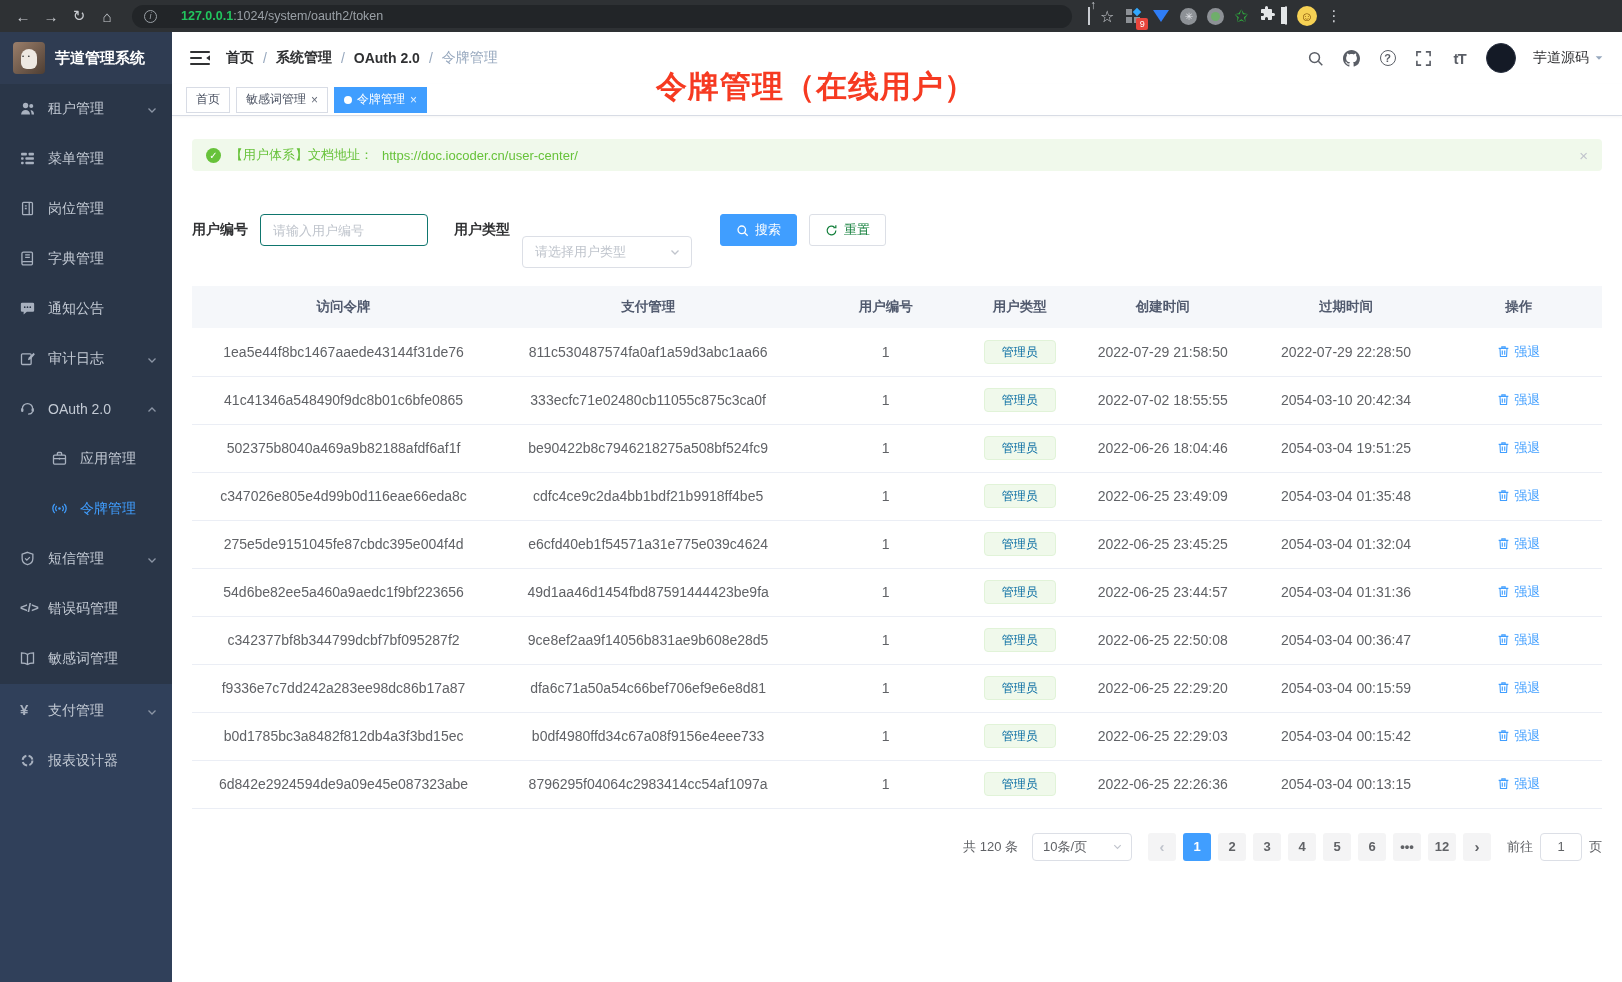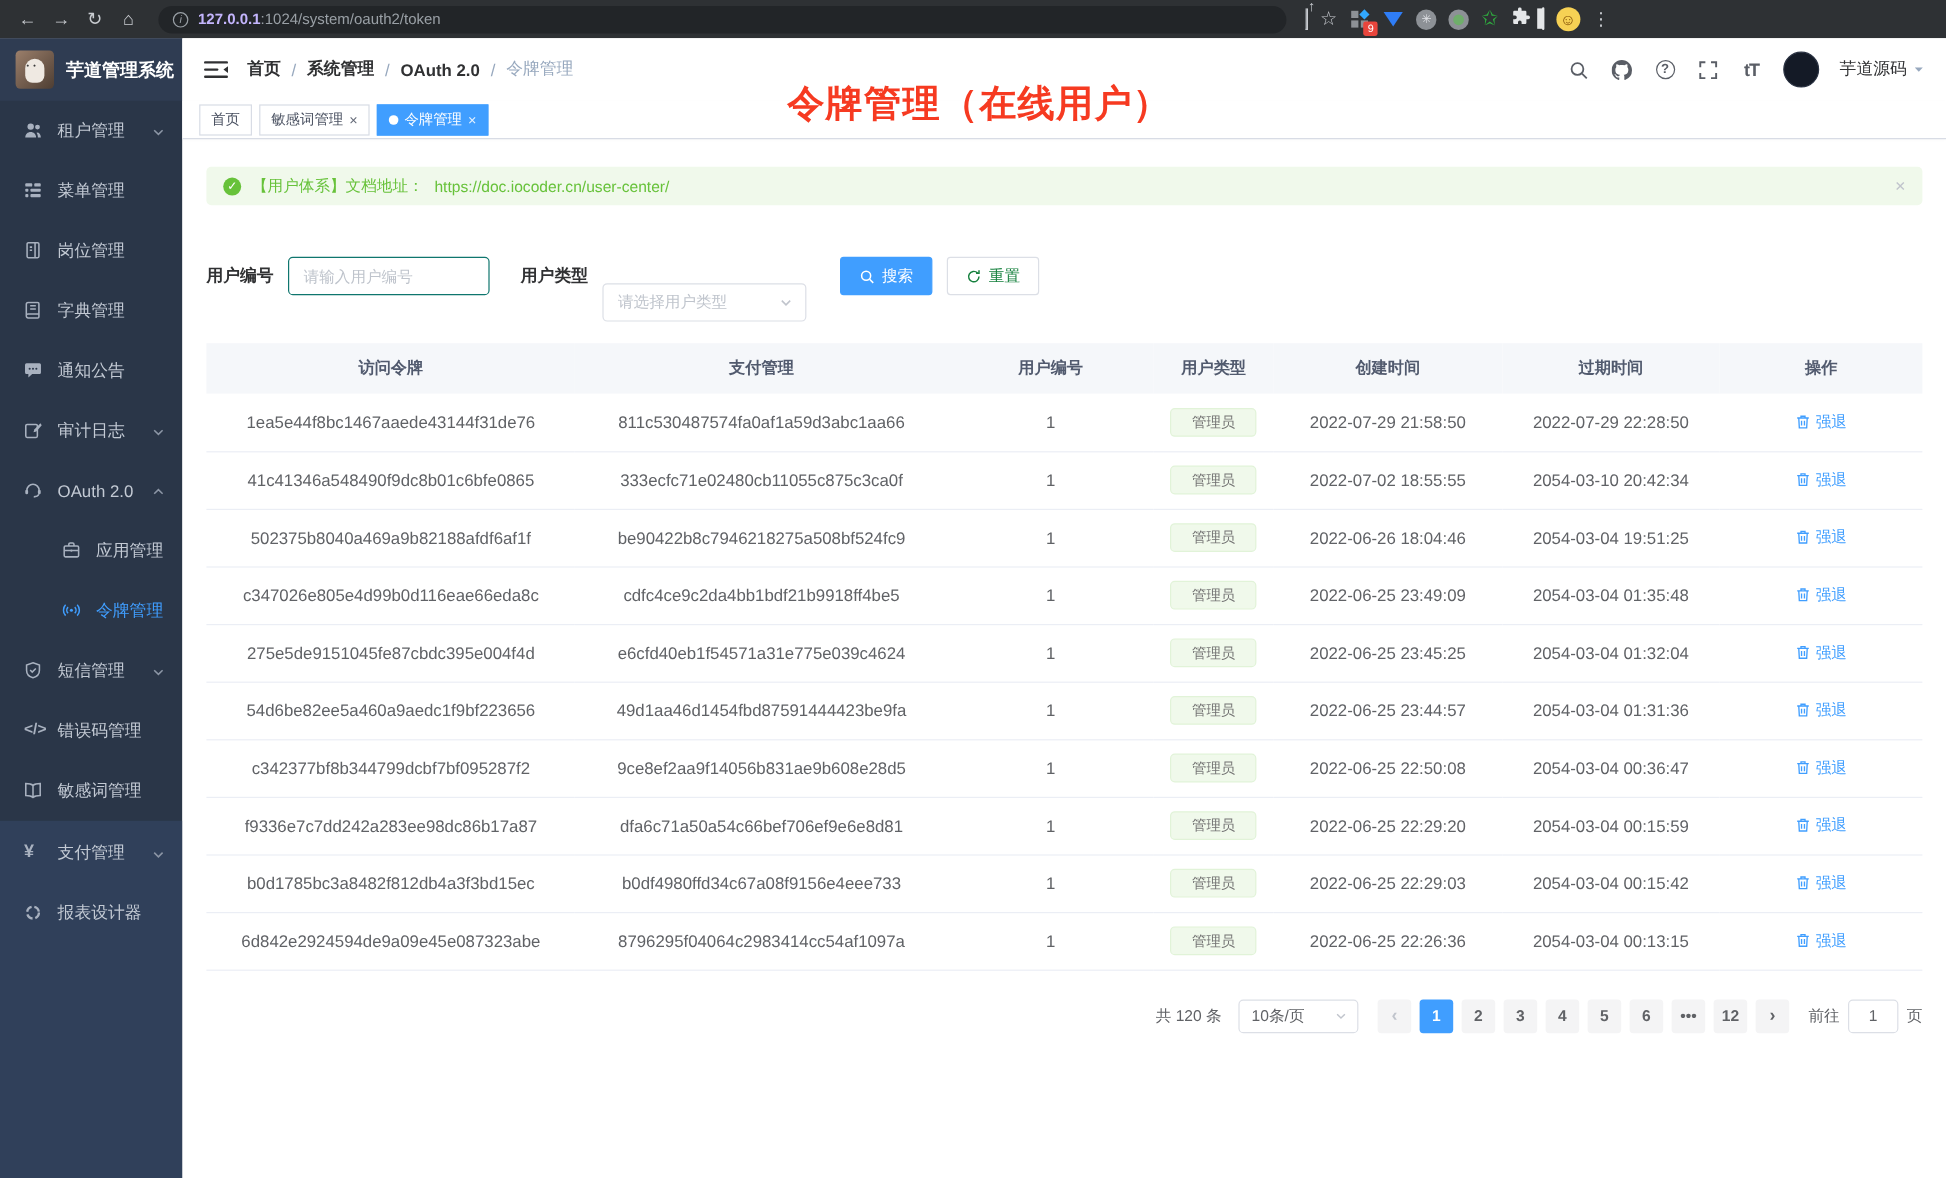--- a/index.html
+++ b/index.html
@@ -4,21 +4,21 @@
 <style>
   * { box-sizing: border-box; margin: 0; padding: 0; }
   html,body { width:1622px; height:982px; overflow:hidden; }
   body { font-family:"Liberation Sans","DejaVu Sans",sans-serif; background:#fff; position:relative; }
 
   
   .browser { height:32px; background:#2e3134; display:flex; align-items:center; padding:0 10px; gap:2px; }
   .b-btn { width:26px; height:26px; display:flex; align-items:center; justify-content:center; color:#c9ccd1; font-size:15px; border-radius:50%; }
   .urlbar { flex:1; max-width:940px; height:23px; background:#222528; border-radius:12px; margin:0 10px; display:flex; align-items:center; padding:0 12px; gap:8px; font-size:12.5px; }
   .url-info { width:13px; height:13px; border:1px solid #9aa0a6; border-radius:50%; color:#9aa0a6; font-size:9px; display:flex; align-items:center; justify-content:center; font-style:italic; }
-  .url-host { color:#c4b5fd; font-weight:700; }
+  .url-host { color:#22c55e; font-weight:700;margin-left:16px; }
   .url-rest { color:#9aa0a6; }
   .b-right { display:flex; align-items:center; gap:10px; margin-left:4px; }
   .share-ic { width:14px; height:16px; border:1.5px solid #c9ccd1; border-top:none; position:relative; margin-top:3px; }
   .share-ic:before { content:"↑"; position:absolute; top:-9px; left:1px; color:#c9ccd1; font-size:12px; }
   .star-ic { color:#c9ccd1; font-size:16px; }
   .ext { position:relative; width:18px; height:18px; display:flex; align-items:center; justify-content:center; }
   .ext-grid { width:14px; height:14px; display:grid; grid-template-columns:6px 6px; grid-gap:2px; }
   .ext-grid i { width:6px; height:6px; background:#8d9196; display:block; }
   .ext-grid i.blue { background:#31a8ff; transform:rotate(45deg); }
   .badge9 { position:absolute; right:-6px; bottom:-5px; background:#e8453c; color:#fff; font-size:9px; min-width:12px; height:12px; display:flex; align-items:center; justify-content:center; border-radius:2px; padding:0 2px; }
@@ -29,21 +29,21 @@
   .puzzle-ic, .panel-ic { color:#e4e6e8; }
   .panel-box { width:15px; height:13px; border:1.5px solid #e4e6e8; border-radius:2px; position:relative; }
   .panel-box:before { content:""; position:absolute; right:0; top:0; bottom:0; width:5px; background:#e4e6e8; }
   .avatar-emoji { width:20px; height:20px; border-radius:50%; background:#f6d154; color:#7c4a03; display:flex; align-items:center; justify-content:center; font-size:13px; }
   .dots { color:#c9ccd1; font-size:15px; letter-spacing:1px; }
 
   
   .app { display:flex; height:950px; }
 
   
-  .sidebar { width:152px; background:#2a3648; display:flex; flex-direction:column; color:#c3cad4; flex-shrink:0; }
+  .sidebar { width:172px; background:#2a3648; display:flex; flex-direction:column; color:#c3cad4; flex-shrink:0;border-radius:12px; }
   .logo { height:52px; background:#2f3c52; display:flex; align-items:center; padding-left:13px; gap:10px; color:#fff; font-size:15px; font-weight:700; flex-shrink:0; }
   .logo-img { width:32px; height:32px; border-radius:4px; background:linear-gradient(135deg,#9b7f6b,#4e3e33); position:relative; overflow:hidden; }
   .logo-img:before { content:""; position:absolute; left:8px; top:7px; width:16px; height:20px; background:#efe9e2; border-radius:8px 8px 6px 6px; }
   .logo-img:after { content:"• •"; position:absolute; left:9px; top:11px; font-size:6px; color:#3a3a3a; letter-spacing:1px; }
   .menu { flex-shrink:0; }
   .menu-item { height:50px; display:flex; align-items:center; padding:0 14px 0 20px; font-size:14px; gap:12px; cursor:pointer; }
   .menu-item .mi-icon { width:16px; height:16px; display:flex; color:#a8b1bf; flex-shrink:0; }
   .mi-icon svg { width:15px; height:15px; }
   .ticon { font-size:13px; font-weight:700; color:#a8b1bf; line-height:14px; }
   .menu-item .arrow { margin-left:auto; color:#8b95a5; width:12px; height:12px; }
@@ -89,21 +89,21 @@
   .f-select { width:170px; height:32px; border:1px solid #dcdfe6; border-radius:4px; padding:0 10px 0 12px; display:flex; align-items:center; justify-content:space-between; color:#bfc4cc; font-size:13px; cursor:pointer;margin-top:44px; }
   .f-select svg { width:12px; height:12px; color:#c0c4cc; }
   .btn { height:32px; border-radius:3px; display:inline-flex; align-items:center; gap:6px; font-size:13px; padding:0 15px; cursor:pointer; border:1px solid #dcdfe6; background:#fff; color:#15803d; font-family:inherit; }
   .btn svg { width:13px; height:13px; }
   .btn-primary { background:#409eff; border-color:#409eff; color:#fff; margin-left:28px; }
   .btn-default { margin-left:12px; }
 
   table { width:100%; border-collapse:collapse; margin-top:18px; }
   thead th { height:42px; background:#f5f7fa; color:#515a6e; font-size:13.5px; font-weight:700; text-align:center; }
   tbody td { height:48px; text-align:center; border-bottom:1px solid #ebeef5; font-size:14px; color:#606266; }
-  .tag-success { display:inline-block; padding:3px 17px; font-size:12px; color:#737373; background:#f0f9eb; border:1px solid #e1f3d8; border-radius:4px; line-height:16px; }
+  .tag-success { display:inline-block; padding:3px 17px; font-size:12px; color:#0369a1; background:#f0f9eb; border:1px solid #e1f3d8; border-radius:4px; line-height:16px; }
   .action-link { color:#409eff; font-size:13px; display:inline-flex; align-items:center; gap:4px; cursor:pointer; text-decoration:none; }
   .action-link svg { width:13px; height:13px; }
 
   .pagination { display:flex; justify-content:flex-end; align-items:center; margin-top:24px; font-size:13px; color:#606266; }
   .pg-total { margin-right:14px; }
   .pg-size { width:100px; height:28px; border:1px solid #dcdfe6; border-radius:4px; display:flex; align-items:center; justify-content:space-between; padding:0 8px 0 10px; cursor:pointer; color:#606266; }
   .pg-size svg { width:11px; height:11px; color:#c0c4cc; }
   .pager { display:flex; gap:7px; margin:0 16px; }
   .page-btn { min-width:28px; height:28px; padding:0 4px; background:#f4f4f5; border-radius:3px; display:flex; align-items:center; justify-content:center; color:#606266; font-weight:600; cursor:pointer; font-size:13px; }
   .page-btn.active { background:#409eff; color:#fff; }

